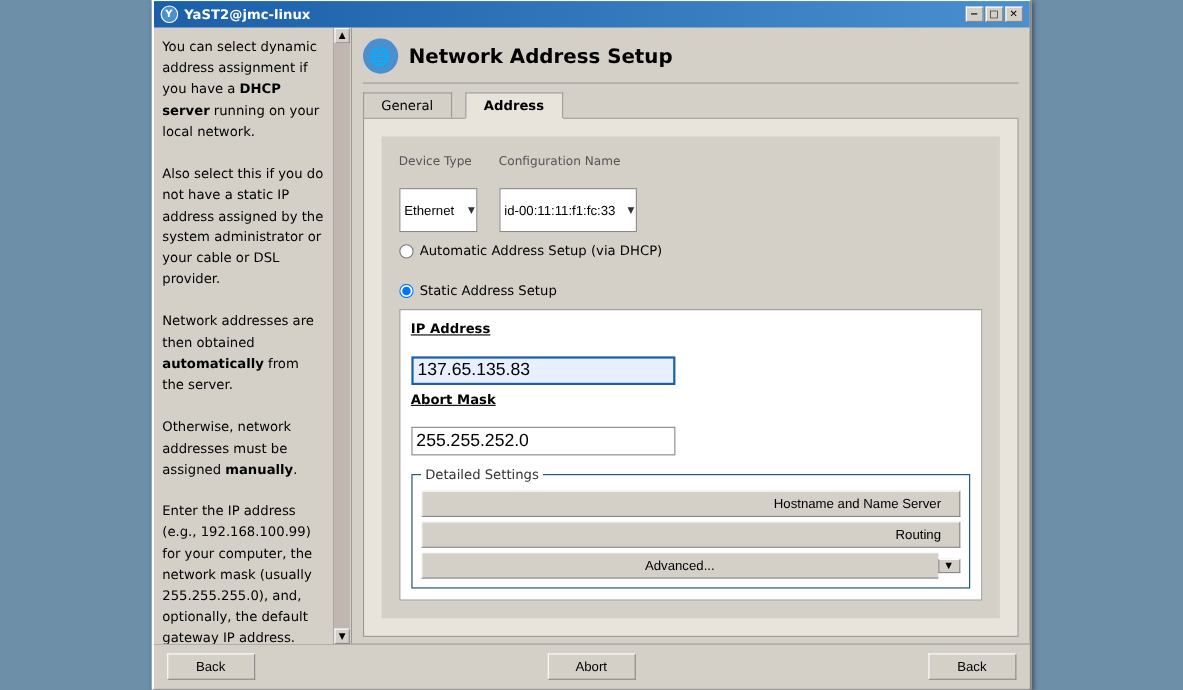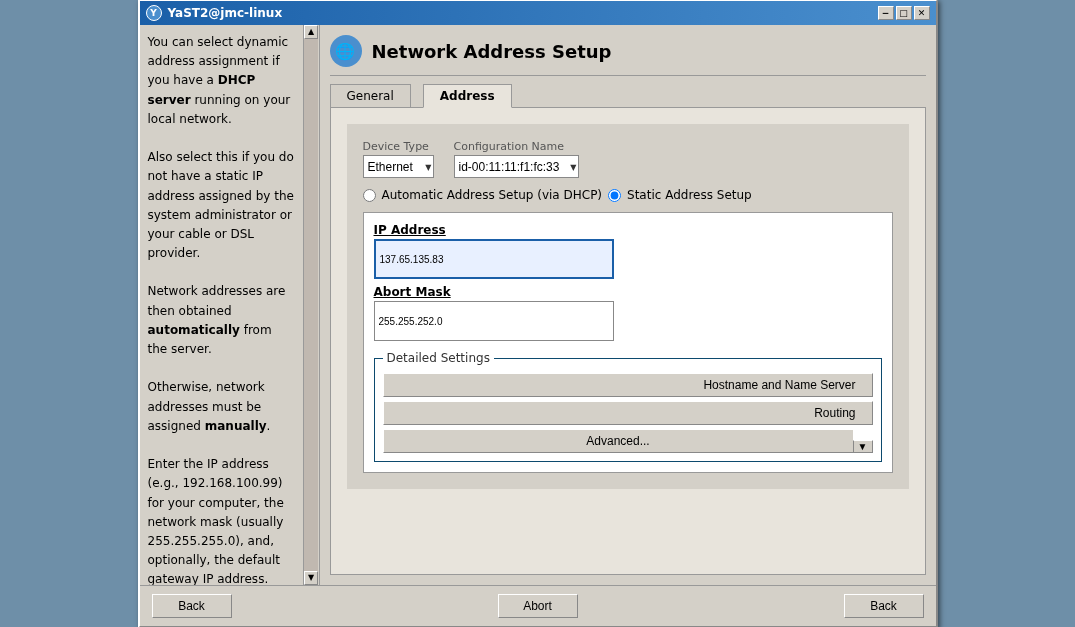--- a/index.html
+++ b/index.html
@@ -177,54 +177,54 @@
       flex-direction: column;
       gap: 10px;
     }
     .device-row {
       display: flex;
       gap: 20px;
     }
     .field-group {
       display: flex;
       flex-direction: column;
-      gap: 2px;
+      gap: 18px;
     }
     .field-label {
       font-size: 11px;
       color: #555;
     }
     select {
       background: #fff;
       border: 1px solid #888;
       padding: 2px 4px;
       font-size: 12px;
-      height: 23px;
+      height: 40px;
       appearance: none;
       -webkit-appearance: none;
       padding-right: 18px;
       position: relative;
     }
     .select-container {
       position: relative;
       display: inline-block;
     }
     .select-arrow {
       position: absolute;
       right: 2px;
       top: 50%;
       transform: translateY(-50%);
       font-size: 8px;
       pointer-events: none;
       color: #333;
     }
     .radio-group {
       display: flex;
-      flex-direction: row;
-      gap: 6px;
+      flex-direction: column;
+      gap: 22px;
     }
     .radio-item {
       display: flex;
       align-items: center;
       gap: 6px;
       font-size: 12px;
     }
     input[type="radio"] {
       margin: 0;
     }
@@ -237,22 +237,22 @@
       gap: 6px;
     }
     .ip-label {
       font-size: 12px;
       font-weight: bold;
       text-decoration: underline;
     }
     input[type="text"] {
       border: 1px solid #888;
       padding: 2px 4px;
-      font-size: 10px;
-      height: 40px;
+      font-size: 16px;
+      height: 26px;
       width: 240px;
       background: #fff;
     }
     input[type="text"].active-input {
       border: 2px solid #1a5fa8;
       background: #e8f0ff;
     }
     .fieldset-detailed {
       border: 1px solid #0c4a6e;
       padding: 8px;
@@ -274,21 +274,21 @@
       border-top: 1px solid #fff;
       border-left: 1px solid #fff;
       padding: 4px 16px;
       font-size: 12px;
       cursor: pointer;
       min-width: 180px;
       text-align: right;
     }
     .btn-arrow-dropdown {
       display: flex;
-      align-items: flex-end;
+      align-items: center;
     }
     .btn-main-part {
       flex: 1;
       background: #d4d0c8;
       border: 1px solid #888;
       border-top: 1px solid #fff;
       border-left: 1px solid #fff;
       padding: 4px 16px;
       font-size: 12px;
       cursor: pointer;

